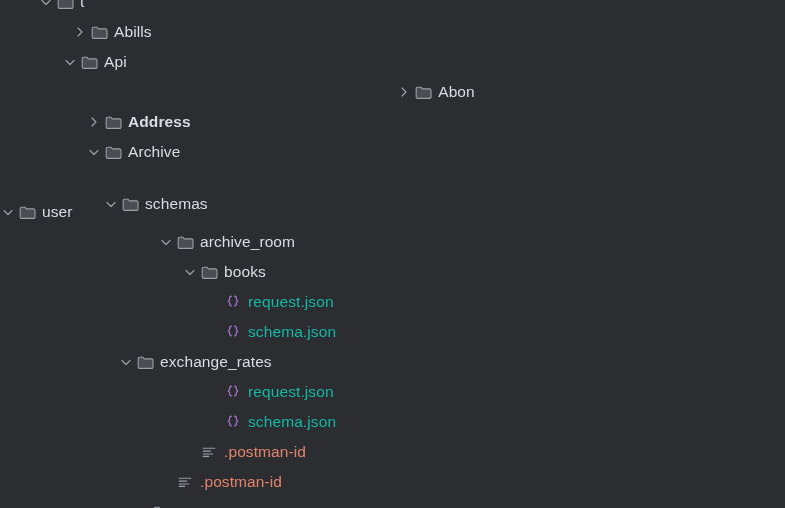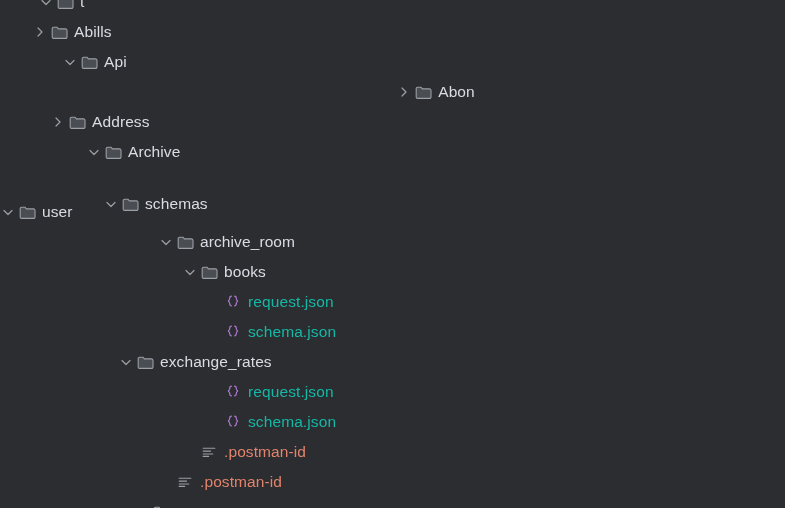--- a/index.html
+++ b/index.html
@@ -68,21 +68,21 @@
           <path d="M4 6.5 L8 10.5 L12 6.5" stroke="#9aa0a6" stroke-width="1.2" stroke-linecap="round" stroke-linejoin="round"></path>
         </svg>
       </span>
       <span class="node-icon">
         <svg width="17" height="15" viewBox="0 0 17 15" fill="none">
           <path d="M1.2 3.6a1.4 1.4 0 0 1 1.4-1.4h3.3l1.5 1.7h7.2a1.4 1.4 0 0 1 1.4 1.4v6.7a1.4 1.4 0 0 1-1.4 1.4H2.6a1.4 1.4 0 0 1-1.4-1.4z" fill="#4a4d52" stroke="#9aa0a6" stroke-width="1.1" stroke-linejoin="round"></path>
         </svg>
       </span>
       <span class="node-label lbl-dir">t</span>
     </div>
-    <div class="tree-row" style="top: 17px; padding-left: 32px;">
+    <div class="tree-row" style="top: 17px; padding-left: 72px;">
       <span class="twisty">
         <svg width="16" height="16" viewBox="0 0 16 16" fill="none">
           <path d="M6 4 L10 8 L6 12" stroke="#9aa0a6" stroke-width="1.2" stroke-linecap="round" stroke-linejoin="round"></path>
         </svg>
       </span>
       <span class="node-icon">
         <svg width="17" height="15" viewBox="0 0 17 15" fill="none">
           <path d="M1.2 3.6a1.4 1.4 0 0 1 1.4-1.4h3.3l1.5 1.7h7.2a1.4 1.4 0 0 1 1.4 1.4v6.7a1.4 1.4 0 0 1-1.4 1.4H2.6a1.4 1.4 0 0 1-1.4-1.4z" fill="#4a4d52" stroke="#9aa0a6" stroke-width="1.1" stroke-linejoin="round"></path>
         </svg>
       </span>
@@ -107,21 +107,21 @@
           <path d="M6 4 L10 8 L6 12" stroke="#9aa0a6" stroke-width="1.2" stroke-linecap="round" stroke-linejoin="round"></path>
         </svg>
       </span>
       <span class="node-icon">
         <svg width="17" height="15" viewBox="0 0 17 15" fill="none">
           <path d="M1.2 3.6a1.4 1.4 0 0 1 1.4-1.4h3.3l1.5 1.7h7.2a1.4 1.4 0 0 1 1.4 1.4v6.7a1.4 1.4 0 0 1-1.4 1.4H2.6a1.4 1.4 0 0 1-1.4-1.4z" fill="#4a4d52" stroke="#9aa0a6" stroke-width="1.1" stroke-linejoin="round"></path>
         </svg>
       </span>
       <span class="node-label lbl-dir">Abon</span>
     </div>
-    <div class="tree-row" style="top: 107px; padding-left: 50px;">
+    <div class="tree-row" style="top: 107px; padding-left: 86px; font-weight: bold;">
       <span class="twisty">
         <svg width="16" height="16" viewBox="0 0 16 16" fill="none">
           <path d="M6 4 L10 8 L6 12" stroke="#9aa0a6" stroke-width="1.2" stroke-linecap="round" stroke-linejoin="round"></path>
         </svg>
       </span>
       <span class="node-icon">
         <svg width="17" height="15" viewBox="0 0 17 15" fill="none">
           <path d="M1.2 3.6a1.4 1.4 0 0 1 1.4-1.4h3.3l1.5 1.7h7.2a1.4 1.4 0 0 1 1.4 1.4v6.7a1.4 1.4 0 0 1-1.4 1.4H2.6a1.4 1.4 0 0 1-1.4-1.4z" fill="#4a4d52" stroke="#9aa0a6" stroke-width="1.1" stroke-linejoin="round"></path>
         </svg>
       </span>

